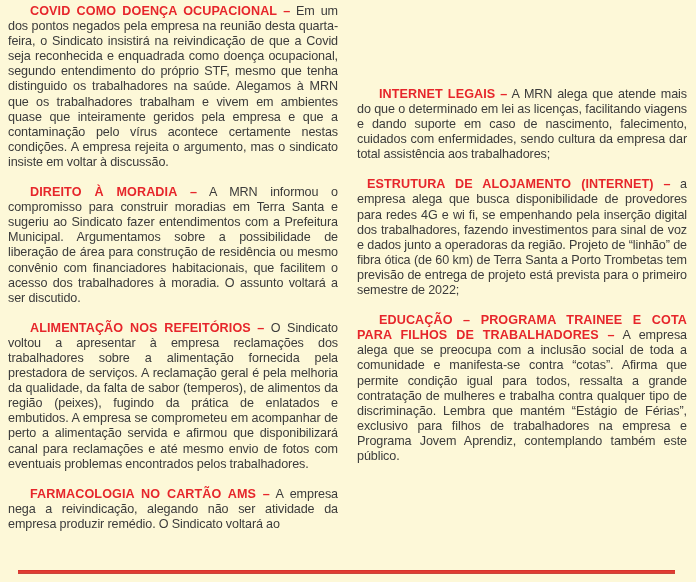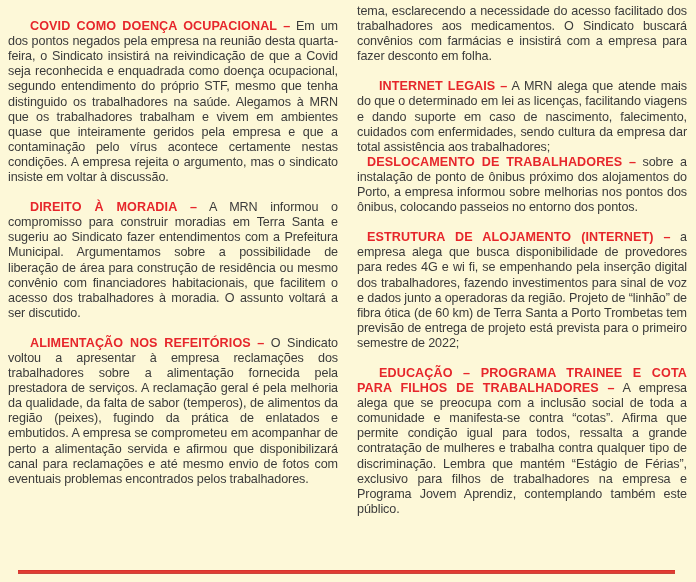--- a/index.html
+++ b/index.html
@@ -102,32 +102,31 @@
       <div class="gap"></div>
 
       <p class="para indent"><span class="head">DIREITO À MORADIA</span> <span class="dash">–</span> <span>A MRN informou o compromisso para construir moradias em Terra Santa e sugeriu ao Sindicato fazer entendimentos com a Prefeitura Municipal. Argumentamos sobre a possibilidade de liberação de área para construção de residência ou mesmo convênio com financiadores habitacionais, que facilitem o acesso dos trabalhadores à moradia. O assunto voltará a ser discutido.</span></p>
 
       <div class="gap"></div>
 
       <p class="para indent"><span class="head">ALIMENTAÇÃO NOS REFEITÓRIOS</span> <span class="dash">–</span> <span>O Sindicato voltou a apresentar à empresa reclamações dos trabalhadores sobre a alimentação fornecida pela prestadora de serviços. A reclamação geral é pela melhoria da qualidade, da falta de sabor (temperos), de alimentos da região (peixes), fugindo da prática de enlatados e embutidos. A empresa se comprometeu em acompanhar de perto a alimentação servida e afirmou que disponibilizará canal para reclamações e até mesmo envio de fotos com eventuais problemas encontrados pelos trabalhadores.</span></p>
 
       <div class="gap"></div>
 
+      <p class="para indent"><span class="head">FARMACOLOGIA NO CARTÃO AMS</span> <span class="dash">–</span> <span>A empresa nega a reivindicação, alegando não ser atividade da empresa produzir remédio. O Sindicato voltará ao</span></p>
 
     </div>
 
     <div class="col">
 
-      <p class="para noindent">tema, esclarecendo a necessidade do acesso facilitado dos trabalhadores aos medicamentos. O Sindicato buscará convênios com farmácias e insistirá com a empresa para fazer desconto em folha.</p>
 
       <div class="gap"></div>
 
       <p class="para indent"><span class="head">INTERNET LEGAIS</span> <span class="dash">–</span> <span>A MRN alega que atende mais do que o determinado em lei as licenças, facilitando viagens e dando suporte em caso de nascimento, falecimento, cuidados com enfermidades, sendo cultura da empresa dar total assistência aos trabalhadores;</span></p>
 
-      <p class="para indent-sm"><span class="head">DESLOCAMENTO DE TRABALHADORES</span> <span class="dash">–</span> <span>sobre a instalação de ponto de ônibus próximo dos alojamentos do Porto, a empresa informou sobre melhorias nos pontos dos ônibus, colocando passeios no entorno dos pontos.</span></p>
 
       <div class="gap"></div>
 
       <p class="para indent-sm"><span class="head">ESTRUTURA DE ALOJAMENTO (INTERNET)</span> <span class="dash">–</span> <span>a empresa alega que busca disponibilidade de provedores para redes 4G e wi fi, se empenhando pela inserção digital dos trabalhadores, fazendo investimentos para sinal de voz e dados junto a operadoras da região. Projeto de “linhão” de fibra ótica (de 60 km) de  Terra Santa a Porto Trombetas tem previsão de entrega de projeto está prevista para o primeiro semestre de 2022;</span></p>
 
       <div class="gap"></div>
 
       <p class="para indent"><span class="head">EDUCAÇÃO – PROGRAMA TRAINEE E  COTA PARA FILHOS DE TRABALHADORES</span> <span class="dash">–</span> <span>A empresa alega que se preocupa com a inclusão social de toda a comunidade e manifesta-se contra “cotas”. Afirma que permite condição igual para todos, ressalta a grande contratação de mulheres e trabalha contra qualquer tipo de discriminação. Lembra que mantém “Estágio de Férias”, exclusivo para filhos de trabalhadores na empresa e Programa Jovem Aprendiz, contemplando também este público.</span></p>
 
     </div>

